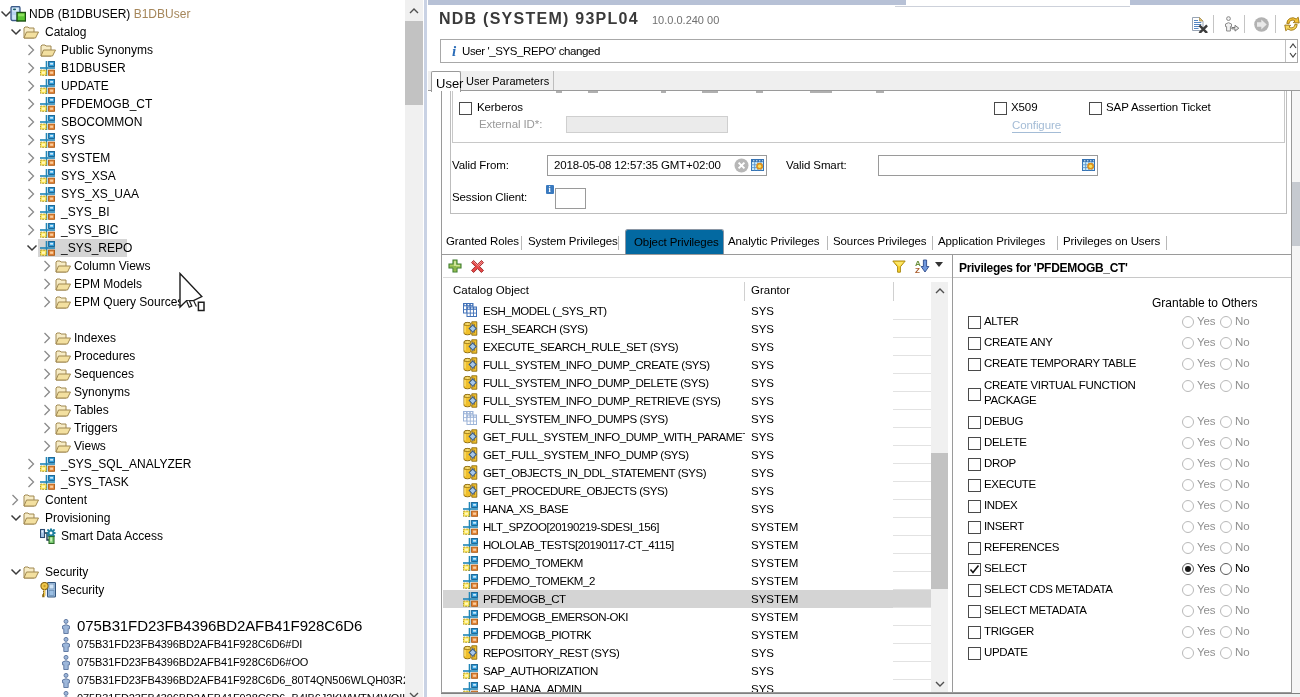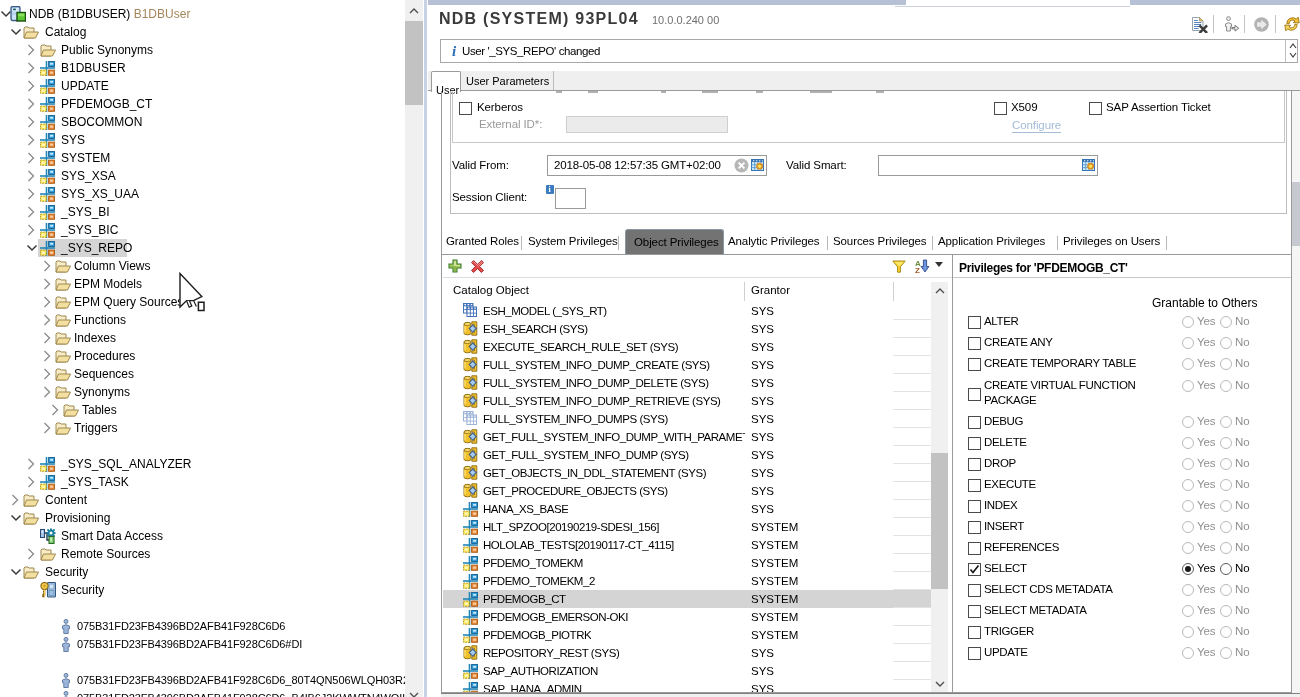--- a/index.html
+++ b/index.html
@@ -247,30 +247,20 @@
 <div class="row" style="left:0;top:293px;width:405px">
 <svg style="position:absolute;left:43px;top:3px" width="8" height="12" viewBox="0 0 8 12">
           <polyline points="1.5,1 6.5,6 1.5,11" fill="none" stroke="#8a8a8a" stroke-width="1.3"></polyline>
         </svg>
 <svg style="position:absolute;left:55px;top:3px" width="17" height="13" viewBox="0 0 17 13">
           <path d="M1 3 L1 12 L11 12 L11 2 L6 2 L5 1 L2 1 L1 2 Z" fill="#f7ecc6" stroke="#a08850" stroke-width="1"></path>
           <path d="M3.5 6 L15.5 6 L12.5 12 L1 12 Z" fill="#f3e0a0" stroke="#a08850" stroke-width="1"></path>
         </svg>
 <span class="txt" style="left:74px">EPM Query Sources</span>
 </div>
-<div class="row" style="left:0;top:311px;width:405px">
-<svg style="position:absolute;left:43px;top:3px" width="8" height="12" viewBox="0 0 8 12">
-          <polyline points="1.5,1 6.5,6 1.5,11" fill="none" stroke="#8a8a8a" stroke-width="1.3"></polyline>
-        </svg>
-<svg style="position:absolute;left:55px;top:3px" width="17" height="13" viewBox="0 0 17 13">
-          <path d="M1 3 L1 12 L11 12 L11 2 L6 2 L5 1 L2 1 L1 2 Z" fill="#f7ecc6" stroke="#a08850" stroke-width="1"></path>
-          <path d="M3.5 6 L15.5 6 L12.5 12 L1 12 Z" fill="#f3e0a0" stroke="#a08850" stroke-width="1"></path>
-        </svg>
-<span class="txt" style="left:74px">Functions</span>
-</div>
 <div class="row" style="left:0;top:329px;width:405px">
 <svg style="position:absolute;left:43px;top:3px" width="8" height="12" viewBox="0 0 8 12">
           <polyline points="1.5,1 6.5,6 1.5,11" fill="none" stroke="#8a8a8a" stroke-width="1.3"></polyline>
         </svg>
 <svg style="position:absolute;left:55px;top:3px" width="17" height="13" viewBox="0 0 17 13">
           <path d="M1 3 L1 12 L11 12 L11 2 L6 2 L5 1 L2 1 L1 2 Z" fill="#f7ecc6" stroke="#a08850" stroke-width="1"></path>
           <path d="M3.5 6 L15.5 6 L12.5 12 L1 12 Z" fill="#f3e0a0" stroke="#a08850" stroke-width="1"></path>
         </svg>
 <span class="txt" style="left:74px">Indexes</span>
 </div>
@@ -297,39 +287,49 @@
 <div class="row" style="left:0;top:383px;width:405px">
 <svg style="position:absolute;left:43px;top:3px" width="8" height="12" viewBox="0 0 8 12">
           <polyline points="1.5,1 6.5,6 1.5,11" fill="none" stroke="#8a8a8a" stroke-width="1.3"></polyline>
         </svg>
 <svg style="position:absolute;left:55px;top:3px" width="17" height="13" viewBox="0 0 17 13">
           <path d="M1 3 L1 12 L11 12 L11 2 L6 2 L5 1 L2 1 L1 2 Z" fill="#f7ecc6" stroke="#a08850" stroke-width="1"></path>
           <path d="M3.5 6 L15.5 6 L12.5 12 L1 12 Z" fill="#f3e0a0" stroke="#a08850" stroke-width="1"></path>
         </svg>
 <span class="txt" style="left:74px">Synonyms</span>
 </div>
-<div class="row" style="left:8px;top:401px;width:405px">
+<div class="row" style="left:0;top:401px;width:405px">
 <svg style="position:absolute;left:43px;top:3px" width="8" height="12" viewBox="0 0 8 12">
           <polyline points="1.5,1 6.5,6 1.5,11" fill="none" stroke="#8a8a8a" stroke-width="1.3"></polyline>
         </svg>
 <svg style="position:absolute;left:55px;top:3px" width="17" height="13" viewBox="0 0 17 13">
           <path d="M1 3 L1 12 L11 12 L11 2 L6 2 L5 1 L2 1 L1 2 Z" fill="#f7ecc6" stroke="#a08850" stroke-width="1"></path>
           <path d="M3.5 6 L15.5 6 L12.5 12 L1 12 Z" fill="#f3e0a0" stroke="#a08850" stroke-width="1"></path>
         </svg>
 <span class="txt" style="left:74px">Tables</span>
 </div>
 <div class="row" style="left:0;top:419px;width:405px">
 <svg style="position:absolute;left:43px;top:3px" width="8" height="12" viewBox="0 0 8 12">
           <polyline points="1.5,1 6.5,6 1.5,11" fill="none" stroke="#8a8a8a" stroke-width="1.3"></polyline>
         </svg>
 <svg style="position:absolute;left:55px;top:3px" width="17" height="13" viewBox="0 0 17 13">
           <path d="M1 3 L1 12 L11 12 L11 2 L6 2 L5 1 L2 1 L1 2 Z" fill="#f7ecc6" stroke="#a08850" stroke-width="1"></path>
           <path d="M3.5 6 L15.5 6 L12.5 12 L1 12 Z" fill="#f3e0a0" stroke="#a08850" stroke-width="1"></path>
         </svg>
 <span class="txt" style="left:74px">Triggers</span>
+</div>
+<div class="row" style="left:0;top:437px;width:405px">
+<svg style="position:absolute;left:43px;top:3px" width="8" height="12" viewBox="0 0 8 12">
+          <polyline points="1.5,1 6.5,6 1.5,11" fill="none" stroke="#8a8a8a" stroke-width="1.3"></polyline>
+        </svg>
+<svg style="position:absolute;left:55px;top:3px" width="17" height="13" viewBox="0 0 17 13">
+          <path d="M1 3 L1 12 L11 12 L11 2 L6 2 L5 1 L2 1 L1 2 Z" fill="#f7ecc6" stroke="#a08850" stroke-width="1"></path>
+          <path d="M3.5 6 L15.5 6 L12.5 12 L1 12 Z" fill="#f3e0a0" stroke="#a08850" stroke-width="1"></path>
+        </svg>
+<span class="txt" style="left:74px">Views</span>
 </div>
 <div class="row" style="left:0;top:455px;width:405px">
 <svg style="position:absolute;left:27px;top:3px" width="8" height="12" viewBox="0 0 8 12">
           <polyline points="1.5,1 6.5,6 1.5,11" fill="none" stroke="#8a8a8a" stroke-width="1.3"></polyline>
         </svg>
 <svg style="position:absolute;left:40px;top:2px" width="15" height="15" viewBox="0 0 15 15">
           <rect x="5.7" y="0" width="1.6" height="15" fill="#2187b8"></rect>
           <rect x="0" y="6.2" width="15" height="1.6" fill="#2187b8"></rect>
           <rect x="8.6" y="0.5" width="5.9" height="5" fill="#2f9bd8" stroke="#135e8f" stroke-width="0.9"></rect>
           <rect x="10.1" y="1.9" width="3" height="1.8" fill="#cfeafa"></rect>
@@ -391,30 +391,20 @@
             <rect x="12.8" y="1.2" width="2" height="2"></rect>
             <rect x="7.2" y="6.8" width="2" height="2"></rect>
             <rect x="12.8" y="6.8" width="2" height="2"></rect>
           </g>
           <circle cx="11" cy="5" r="1.5" fill="#fff"></circle>
           <rect x="9" y="8.5" width="5" height="7" fill="#7ed075" stroke="#2c6a28" stroke-width="1.1"></rect>
           <rect x="10.2" y="9.5" width="1.8" height="4" fill="#c8f0b8"></rect>
         </svg>
 <span class="txt" style="left:61px">Smart Data Access</span>
 </div>
-<div class="row" style="left:0;top:545px;width:405px">
-<svg style="position:absolute;left:27px;top:3px" width="8" height="12" viewBox="0 0 8 12">
-          <polyline points="1.5,1 6.5,6 1.5,11" fill="none" stroke="#8a8a8a" stroke-width="1.3"></polyline>
-        </svg>
-<svg style="position:absolute;left:40px;top:3px" width="17" height="13" viewBox="0 0 17 13">
-          <path d="M1 3 L1 12 L11 12 L11 2 L6 2 L5 1 L2 1 L1 2 Z" fill="#f7ecc6" stroke="#a08850" stroke-width="1"></path>
-          <path d="M3.5 6 L15.5 6 L12.5 12 L1 12 Z" fill="#f3e0a0" stroke="#a08850" stroke-width="1"></path>
-        </svg>
-<span class="txt" style="left:61px">Remote Sources</span>
-</div>
 <div class="row" style="left:0;top:563px;width:405px">
 <svg style="position:absolute;left:10px;top:5px" width="12" height="8" viewBox="0 0 12 8">
           <polyline points="1.5,1.5 6,6 10.5,1.5" fill="none" stroke="#3a3a3a" stroke-width="1.5"></polyline>
         </svg>
 <svg style="position:absolute;left:23px;top:3px" width="17" height="13" viewBox="0 0 17 13">
           <path d="M1 3 L1 12 L11 12 L11 2 L6 2 L5 1 L2 1 L1 2 Z" fill="#f7ecc6" stroke="#a08850" stroke-width="1"></path>
           <path d="M3.5 6 L15.5 6 L12.5 12 L1 12 Z" fill="#f3e0a0" stroke="#a08850" stroke-width="1"></path>
         </svg>
 <span class="txt" style="left:45px">Security</span>
 </div>
@@ -428,28 +418,35 @@
           <path d="M4.5 7.5 L4.5 13 L3 13 L3 14.5 L4.5 14.5 M4.5 9.5 L3 9.5 M4.5 11.5 L3 11.5" fill="none" stroke="#8a6914" stroke-width="1.6"></path>
           <path d="M4.5 7.5 L4.5 14" fill="none" stroke="#f2c94c" stroke-width="1"></path>
         </svg>
 <span class="txt" style="left:61px">Security</span>
 </div>
 <div class="row" style="left:0;top:617px;width:405px">
 <svg style="position:absolute;left:61px;top:2px" width="10" height="15" viewBox="0 0 10 15">
           <circle cx="5" cy="2.4" r="2" fill="#9db7da" stroke="#5a739d" stroke-width="0.9"></circle>
           <path d="M1.5 7 Q5 4.4 8.5 7 L8.5 9.8 L7.2 9.8 L7.2 14.5 L2.8 14.5 L2.8 9.8 L1.5 9.8 Z" fill="#9db7da" stroke="#5a739d" stroke-width="0.9"></path>
         </svg>
-<span class="txt" style="left:77px;font-size:11px;letter-spacing:-0.1px">075B31FD23FB4396BD2AFB41F928C6D6</span>
+<span class="txt" style="left:77px;font-size:15px;letter-spacing:-0.1px">075B31FD23FB4396BD2AFB41F928C6D6</span>
 </div>
 <div class="row" style="left:0;top:635px;width:405px">
 <svg style="position:absolute;left:61px;top:2px" width="10" height="15" viewBox="0 0 10 15">
           <circle cx="5" cy="2.4" r="2" fill="#9db7da" stroke="#5a739d" stroke-width="0.9"></circle>
           <path d="M1.5 7 Q5 4.4 8.5 7 L8.5 9.8 L7.2 9.8 L7.2 14.5 L2.8 14.5 L2.8 9.8 L1.5 9.8 Z" fill="#9db7da" stroke="#5a739d" stroke-width="0.9"></path>
         </svg>
 <span class="txt" style="left:77px;font-size:11px;letter-spacing:-0.1px">075B31FD23FB4396BD2AFB41F928C6D6#DI</span>
+</div>
+<div class="row" style="left:0;top:653px;width:405px">
+<svg style="position:absolute;left:61px;top:2px" width="10" height="15" viewBox="0 0 10 15">
+          <circle cx="5" cy="2.4" r="2" fill="#9db7da" stroke="#5a739d" stroke-width="0.9"></circle>
+          <path d="M1.5 7 Q5 4.4 8.5 7 L8.5 9.8 L7.2 9.8 L7.2 14.5 L2.8 14.5 L2.8 9.8 L1.5 9.8 Z" fill="#9db7da" stroke="#5a739d" stroke-width="0.9"></path>
+        </svg>
+<span class="txt" style="left:77px;font-size:11px;letter-spacing:-0.1px">075B31FD23FB4396BD2AFB41F928C6D6#OO</span>
 </div>
 <div class="row" style="left:0;top:671px;width:405px">
 <svg style="position:absolute;left:61px;top:2px" width="10" height="15" viewBox="0 0 10 15">
           <circle cx="5" cy="2.4" r="2" fill="#9db7da" stroke="#5a739d" stroke-width="0.9"></circle>
           <path d="M1.5 7 Q5 4.4 8.5 7 L8.5 9.8 L7.2 9.8 L7.2 14.5 L2.8 14.5 L2.8 9.8 L1.5 9.8 Z" fill="#9db7da" stroke="#5a739d" stroke-width="0.9"></path>
         </svg>
 <span class="txt" style="left:77px;font-size:11px;letter-spacing:-0.1px">075B31FD23FB4396BD2AFB41F928C6D6_80T4QN506WLQH03R2</span>
 </div>
 <div class="row" style="left:0;top:689px;width:405px">
 <svg style="position:absolute;left:61px;top:2px" width="10" height="15" viewBox="0 0 10 15">
@@ -514,21 +511,21 @@
         <svg class="ab" style="left:3px;top:12px" width="8" height="6" viewBox="0 0 8 6">
           <path d="M1 1 L4 5 L7 1" fill="none" stroke="#444" stroke-width="1.2"></path>
         </svg>
       </span>
 </div>
 <div class="ab" style="left:428px;top:71px;width:872px;height:20px;background:#efefef;border-bottom:1px solid #9a9a9a"></div>
 <div class="ab" style="left:460px;top:71px;width:94px;height:19px;border-right:1px solid #bdbdbd">
       <span class="ab" style="left:6px;top:4px;font-size:11px">User Parameters</span>
     </div>
 <div class="ab" style="left:431px;top:71px;width:30px;height:21px;background:#fff;border:1px solid #9a9a9a;border-bottom:none;border-radius:2px 2px 0 0">
-      <span class="ab" style="left:4px;top:12px;font-size:11px">User</span>
+      <span class="ab" style="left:4px;top:4px;font-size:13px">User</span>
     </div>
 <div class="ab" style="left:441px;top:91px;width:1px;height:602px;background:#9a9a9a"></div>
 <div class="ab" style="left:441px;top:693px;width:859px;height:1px;background:#808080"></div>
 <div class="ab" style="left:441px;top:694px;width:859px;height:3px;background:#f0f0f0"></div>
 <div class="ab" style="left:1291px;top:91px;width:1px;height:602px;background:#9a9a9a"></div>
 <div class="ab" style="left:1292px;top:91px;width:8px;height:602px;background:#f5f5f5"></div>
 <div class="ab" style="left:1292px;top:182px;width:8px;height:64px;background:#c6cad0"></div>
 <div class="ab" style="left:556px;top:91px;width:6px;height:2px;background:#b0b0b0"></div>
 <div class="ab" style="left:588px;top:91px;width:10px;height:2px;background:#b0b0b0"></div>
 <div class="ab" style="left:661px;top:91px;width:5px;height:2px;background:#b0b0b0"></div>
@@ -585,21 +582,21 @@
 <span class="ab f115" style="left:728px;top:235px">Analytic Privileges</span>
 <span class="ab f115" style="left:833px;top:235px">Sources Privileges</span>
 <span class="ab f115" style="left:938px;top:235px">Application Privileges</span>
 <span class="ab f115" style="left:1063px;top:235px">Privileges on Users</span>
 <div class="ab" style="left:521px;top:236px;width:1px;height:14px;background:#b8b8b8"></div>
 <div class="ab" style="left:618px;top:236px;width:1px;height:14px;background:#b8b8b8"></div>
 <div class="ab" style="left:827px;top:236px;width:1px;height:14px;background:#b8b8b8"></div>
 <div class="ab" style="left:932px;top:236px;width:1px;height:14px;background:#b8b8b8"></div>
 <div class="ab" style="left:1057px;top:236px;width:1px;height:14px;background:#b8b8b8"></div>
 <div class="ab" style="left:1166px;top:236px;width:1px;height:14px;background:#b8b8b8"></div>
-<div class="ab" style="left:625px;top:229px;width:99px;height:25px;background:#737373;border:1px solid #8a96a4;border-bottom:none;border-radius:3px 3px 0 0">
+<div class="ab" style="left:625px;top:229px;width:99px;height:25px;background:#0369a1;border:1px solid #8a96a4;border-bottom:none;border-radius:3px 3px 0 0">
       <span class="ab f115" style="left:8px;top:6px">Object Privileges</span>
     </div>
 <div class="ab" style="left:441px;top:254px;width:512px;height:439px;border:1px solid #9a9a9a;background:#fff;overflow:hidden">
 <svg style="position:absolute;left:6px;top:4px" width="14" height="14" viewBox="0 0 14 14">
         <path d="M5 1 L9 1 L9 5 L13 5 L13 9 L9 9 L9 13 L5 13 L5 9 L1 9 L1 5 L5 5 Z" fill="#a9cb5f" stroke="#3d7d2c" stroke-width="1.1"></path>
         <path d="M6 2.2 L8 2.2 L8 6 L11.8 6 L11.8 7 L6 7 Z" fill="#cfe49a"></path>
         <path d="M6 7 L8 7 L8 11.8 L6 11.8 Z M2.2 7 L6 7 L6 8 L2.2 8 Z" fill="#8cb84a"></path>
       </svg>
 <svg style="position:absolute;left:28px;top:4px" width="15" height="15" viewBox="0 0 15 15">
         <path d="M1.5 3.6 L3.6 1.5 L7.5 5.4 L11.4 1.5 L13.5 3.6 L9.6 7.5 L13.5 11.4 L11.4 13.5 L7.5 9.6 L3.6 13.5 L1.5 11.4 L5.4 7.5 Z" fill="#e54848" stroke="#9c2020" stroke-width="0.9"></path>

